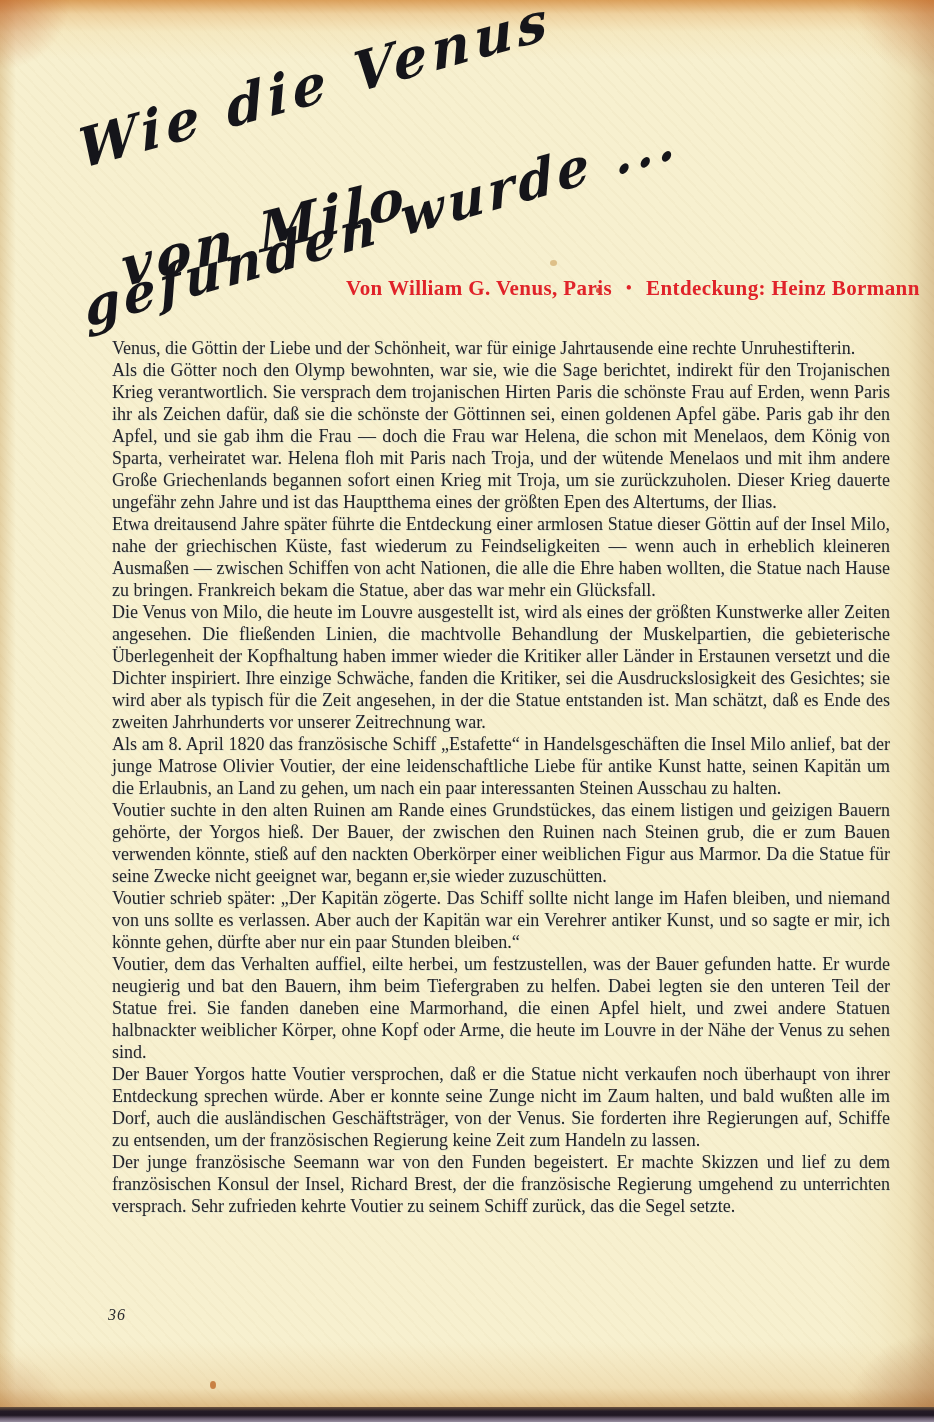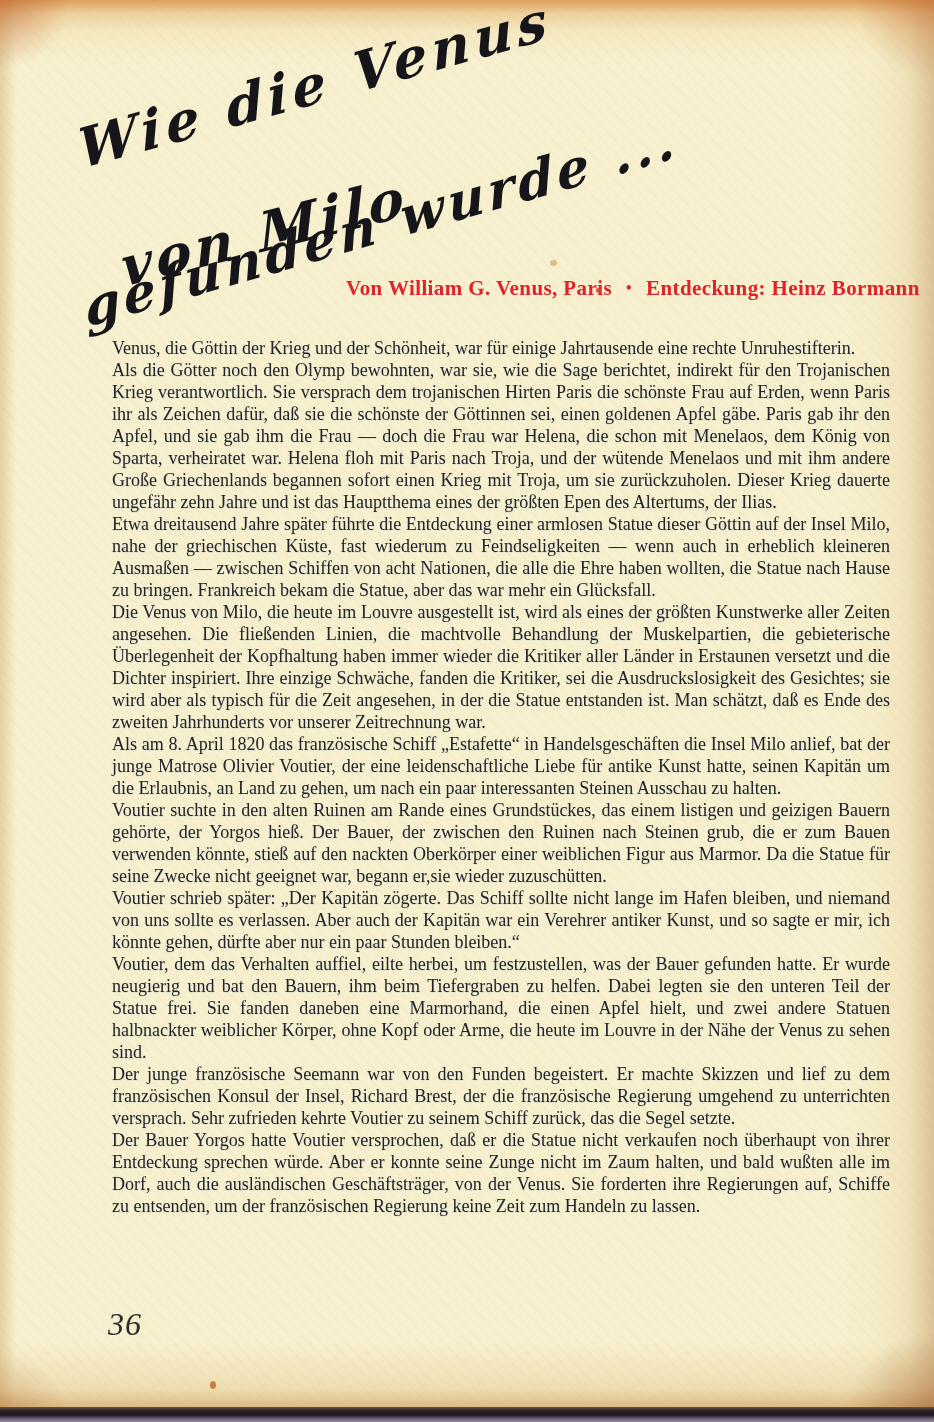--- a/index.html
+++ b/index.html
@@ -45,21 +45,21 @@
   .article{
     position:absolute;left:112px;top:337px;width:778px;
     font-size:18px;line-height:22px;
     color:#24242c;
     text-align:justify;
     text-shadow:0.5px 0.6px 0 rgba(100,170,200,.16);
   }
   .article p{margin:0;padding:0;}
   .page-number{
     position:absolute;left:108px;top:1306px;
-    font-style:italic;font-size:32px;color:#2c2c30;
+    font-style:italic;font-size:16px;color:#2c2c30;
     letter-spacing:1px;
   }
   .bottom-strip{
     position:absolute;left:0;bottom:0;width:934px;height:15px;
     background:linear-gradient(180deg,#6a5340 0%,#241b26 28%,#201823 55%,#6e6274 78%,#978da0 100%);
   }
   .speck{position:absolute;border-radius:2px;}
   .speck-red{left:596px;top:288px;width:5px;height:5px;background:rgba(216,60,50,.85);transform:rotate(12deg);}
   .speck-tan{left:550px;top:260px;width:7px;height:6px;background:rgba(205,160,90,.6);border-radius:50%;}
   .speck-orange{left:210px;top:1381px;width:6px;height:8px;background:rgba(190,105,40,.8);border-radius:50%;}
@@ -73,30 +73,30 @@
     <div class="hand hand-1">Wie die Venus</div>
     <div class="hand hand-2">von Milo</div>
     <div class="hand hand-3">gefunden wurde ...</div>
   </div>
 
   <div class="byline">
     <span>Von William G. Venus, Paris</span><span class="sep">•</span><span>Entdeckung: Heinz Bormann</span>
   </div>
 
   <div class="article">
-    <p>Venus, die Göttin der Krieg und der Schönheit, war für einige Jahrtausende eine rechte Unruhestifterin.</p>
+    <p>Venus, die Göttin der Liebe und der Schönheit, war für einige Jahrtausende eine rechte Unruhestifterin.</p>
     <p>Als die Götter noch den Olymp bewohnten, war sie, wie die Sage berichtet, indirekt für den Trojanischen Krieg verantwortlich. Sie versprach dem trojanischen Hirten Paris die schönste Frau auf Erden, wenn Paris ihr als Zeichen dafür, daß sie die schönste der Göttinnen sei, einen goldenen Apfel gäbe. Paris gab ihr den Apfel, und sie gab ihm die Frau — doch die Frau war Helena, die schon mit Menelaos, dem König von Sparta, verheiratet war. Helena floh mit Paris nach Troja, und der wütende Menelaos und mit ihm andere Große Griechenlands begannen sofort einen Krieg mit Troja, um sie zurückzuholen. Dieser Krieg dauerte ungefähr zehn Jahre und ist das Hauptthema eines der größten Epen des Altertums, der Ilias.</p>
     <p>Etwa dreitausend Jahre später führte die Entdeckung einer armlosen Statue dieser Göttin auf der Insel Milo, nahe der griechischen Küste, fast wiederum zu Feindseligkeiten — wenn auch in erheblich kleineren Ausmaßen — zwischen Schiffen von acht Nationen, die alle die Ehre haben wollten, die Statue nach Hause zu bringen. Frankreich bekam die Statue, aber das war mehr ein Glücksfall.</p>
     <p>Die Venus von Milo, die heute im Louvre ausgestellt ist, wird als eines der größten Kunstwerke aller Zeiten angesehen. Die fließenden Linien, die machtvolle Behandlung der Muskelpartien, die gebieterische Überlegenheit der Kopfhaltung haben immer wieder die Kritiker aller Länder in Erstaunen versetzt und die Dichter inspiriert. Ihre einzige Schwäche, fanden die Kritiker, sei die Ausdruckslosigkeit des Gesichtes; sie wird aber als typisch für die Zeit angesehen, in der die Statue entstanden ist. Man schätzt, daß es Ende des zweiten Jahrhunderts vor unserer Zeitrechnung war.</p>
     <p>Als am 8. April 1820 das französische Schiff „Estafette“ in Handelsgeschäften die Insel Milo anlief, bat der junge Matrose Olivier Voutier, der eine leidenschaftliche Liebe für antike Kunst hatte, seinen Kapitän um die Erlaubnis, an Land zu gehen, um nach ein paar interessanten Steinen Ausschau zu halten.</p>
     <p>Voutier suchte in den alten Ruinen am Rande eines Grundstückes, das einem listigen und geizigen Bauern gehörte, der Yorgos hieß. Der Bauer, der zwischen den Ruinen nach Steinen grub, die er zum Bauen verwenden könnte, stieß auf den nackten Oberkörper einer weiblichen Figur aus Marmor. Da die Statue für seine Zwecke nicht geeignet war, begann er,sie wieder zuzuschütten.</p>
     <p>Voutier schrieb später: „Der Kapitän zögerte. Das Schiff sollte nicht lange im Hafen bleiben, und niemand von uns sollte es verlassen. Aber auch der Kapitän war ein Verehrer antiker Kunst, und so sagte er mir, ich könnte gehen, dürfte aber nur ein paar Stunden bleiben.“</p>
     <p>Voutier, dem das Verhalten auffiel, eilte herbei, um festzustellen, was der Bauer gefunden hatte. Er wurde neugierig und bat den Bauern, ihm beim Tiefergraben zu helfen. Dabei legten sie den unteren Teil der Statue frei. Sie fanden daneben eine Marmorhand, die einen Apfel hielt, und zwei andere Statuen halbnackter weiblicher Körper, ohne Kopf oder Arme, die heute im Louvre in der Nähe der Venus zu sehen sind.</p>
+    <p>Der Bauer Yorgos hatte Voutier versprochen, daß er die Statue nicht verkaufen noch überhaupt von ihrer Entdeckung sprechen würde. Aber er konnte seine Zunge nicht im Zaum halten, und bald wußten alle im Dorf, auch die ausländischen Geschäftsträger, von der Venus. Sie forderten ihre Regierungen auf, Schiffe zu entsenden, um der französischen Regierung keine Zeit zum Handeln zu lassen.</p>
     <p>Der junge französische Seemann war von den Funden begeistert. Er machte Skizzen und lief zu dem französischen Konsul der Insel, Richard Brest, der die französische Regierung umgehend zu unterrichten versprach. Sehr zufrieden kehrte Voutier zu seinem Schiff zurück, das die Segel setzte.</p>
-    <p>Der Bauer Yorgos hatte Voutier versprochen, daß er die Statue nicht verkaufen noch überhaupt von ihrer Entdeckung sprechen würde. Aber er konnte seine Zunge nicht im Zaum halten, und bald wußten alle im Dorf, auch die ausländischen Geschäftsträger, von der Venus. Sie forderten ihre Regierungen auf, Schiffe zu entsenden, um der französischen Regierung keine Zeit zum Handeln zu lassen.</p>
   </div>
 
   <div class="page-number">36</div>
 
   <span class="speck speck-tan"></span>
   <span class="speck speck-red"></span>
   <span class="speck speck-orange"></span>
 
   <div class="bottom-strip"></div>
 </div>

